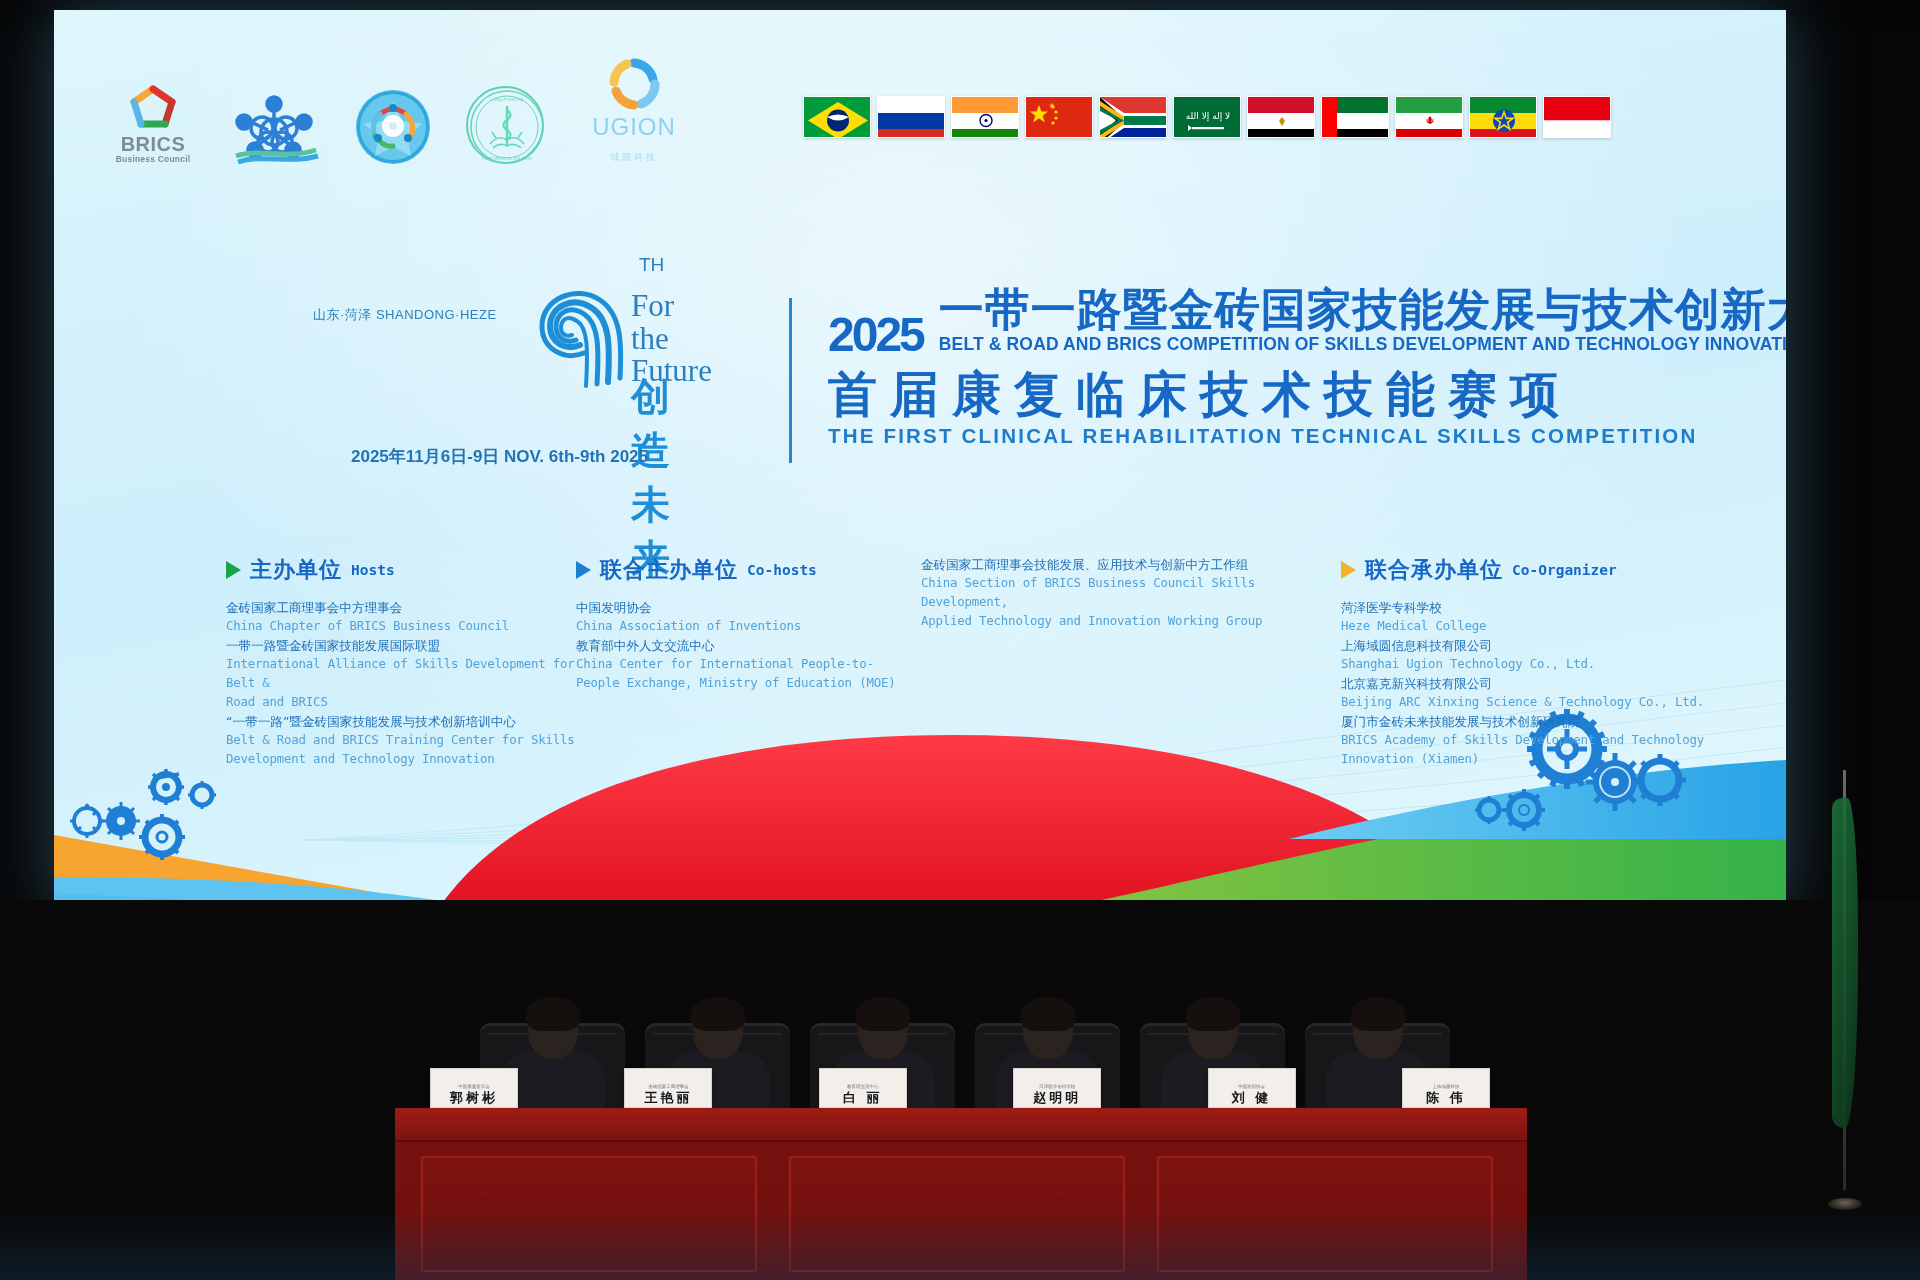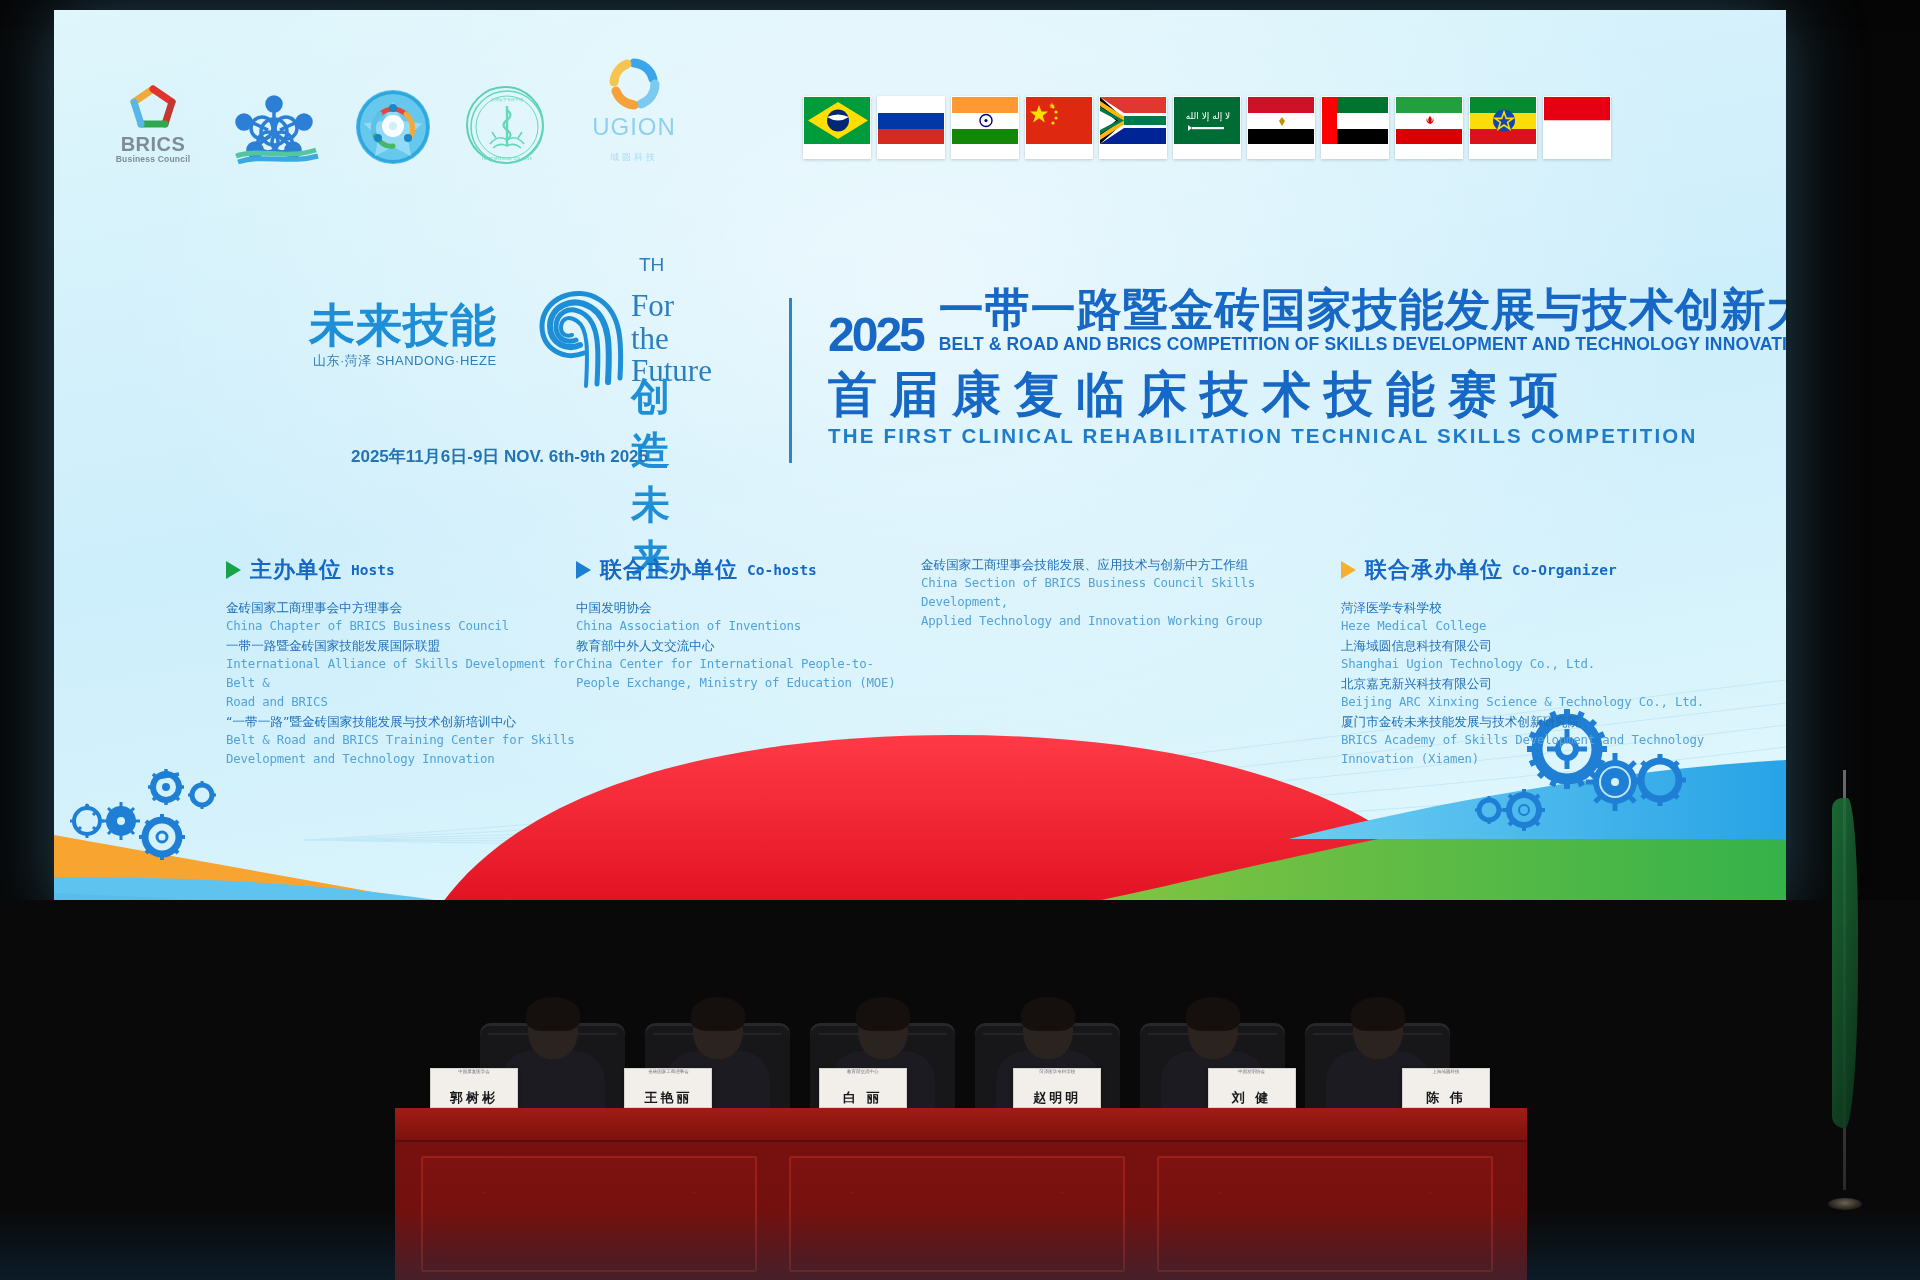--- a/index.html
+++ b/index.html
@@ -38,21 +38,21 @@
       background:radial-gradient(circle at 50% 50%, #bfe9fb 0%, #5bc4ef 55%, #2aa8e0 100%); position:relative; }
   .med-logo { width:78px; height:78px; border-radius:50%; border:2px solid #49c9a8; position:relative;
       opacity:.85; }
   .ugion-logo { width:108px; text-align:center; }
   .ugion-ring { width:58px; height:58px; margin:0 auto 2px; position:relative; }
   .ugion-txt { font-size:24px; letter-spacing:1px; color:#8fd0ef; font-weight:500; line-height:1; }
   .ugion-sub { font-size:9px; color:#a9dcf2; letter-spacing:3px; margin-top:12px; }
 
   
   .flags { position:absolute; right:175px; top:86px; display:flex; gap:6px; }
-  .flag { width:68px; height:63px; border:1px solid rgba(255,255,255,.5); position:relative; overflow:hidden;
+  .flag { width:68px; height:42px; border:1px solid rgba(255,255,255,.5); position:relative; overflow:hidden;
       box-shadow:0 1px 3px rgba(0,0,0,.18); background:#fff; }
 
   
   .title-wrap { position:absolute; left:255px; top:272px; display:flex; align-items:flex-start; }
 
   .fs-logo { width:330px; position:relative; padding-top:20px; }
   .fs-cn { font-size:46px; font-weight:bold; color:#1e8fd6; letter-spacing:1px; line-height:1;
       font-family:"DejaVu Sans",sans-serif; }
   .fs-en { font-size:33px; font-weight:bold; color:#1e8fd6; letter-spacing:-.5px; line-height:1.15;
       margin-left:2px; font-family:"Liberation Sans",sans-serif; }
@@ -126,21 +126,21 @@
   .tpanel { position:absolute; top:48px; height:116px; border:2px solid #9a2019; border-radius:2px;
       background:linear-gradient(180deg,#7e1310,#6b0f0d); }
   .tpanel:after { content:""; position:absolute; left:18%; top:30%; width:64%; height:46%;
       background:linear-gradient(135deg,rgba(255,255,255,.05) 0 2px,transparent 2px 12px),
                  linear-gradient(-135deg,rgba(255,255,255,.05) 0 2px,transparent 2px 12px); }
 
   .placards { position:absolute; left:430px; top:1068px; width:1060px; height:44px; display:flex;
       justify-content:space-between; }
   .placard { width:88px; height:40px; background:#f2eeea; border:1px solid #d8d2cc;
       box-shadow:0 2px 4px rgba(0,0,0,.4); display:flex; flex-direction:column; align-items:center;
-      justify-content:space-between; }
+      justify-content:flex-end; }
   .pl-small { font-size:4.5px; color:#6a6f77; font-family:"DejaVu Sans",sans-serif; white-space:nowrap; }
   .pl-name { font-size:13px; color:#15171a; font-family:"DejaVu Sans",sans-serif; letter-spacing:3px;
       font-weight:bold; }
 
   .flagstand { position:absolute; right:58px; top:770px; width:36px; height:440px; }
   .flagpole { position:absolute; left:17px; top:0; width:3px; height:420px;
       background:linear-gradient(180deg,#6a6a6a,#2a2a2a); }
   .flagfurl { position:absolute; left:6px; top:28px; width:26px; height:330px;
       background:linear-gradient(100deg, rgba(30,120,60,.85), rgba(12,52,26,.9));
       border-radius:10px 40% 50% 12px; filter:blur(.4px); }
@@ -533,21 +533,20 @@
         <svg viewBox="0 0 68 47" width="68" height="47">
             <rect width="68" height="23.5" fill="#e70011"></rect>
           <rect y="23.5" width="68" height="23.5" fill="#fff"></rect>
           </svg>
       </div>
     </div>
 
     <div class="title-wrap">
 
       <div class="fs-logo">
-        <div class="fs-cn">未来技能</div>
         <div class="fs-place">山东·菏泽 SHANDONG·HEZE</div>
 
         <div class="nine-mark">
           <svg viewBox="0 0 130 150" width="130" height="150">
             <g fill="none" stroke="#1e8fd6" stroke-width="6" stroke-linecap="round">
               <path d="M94 132 C 96 96, 96 70, 78 58 C 58 45, 36 57, 36 76 C 36 93, 52 101, 66 95"></path>
               <path d="M83 134 C 85 98, 85 74, 70 64 C 54 54, 42 64, 42 77 C 42 88, 52 94, 62 90" stroke-width="5"></path>
               <path d="M72 136 C 74 100, 74 78, 63 71 C 52 64, 47 71, 47 78 C 47 84, 52 87, 58 85" stroke-width="4"></path>
               <path d="M106 128 C 108 92, 107 64, 86 50 C 62 34, 28 49, 28 76 C 28 99, 50 111, 70 103" stroke-width="5"></path>
             </g>

